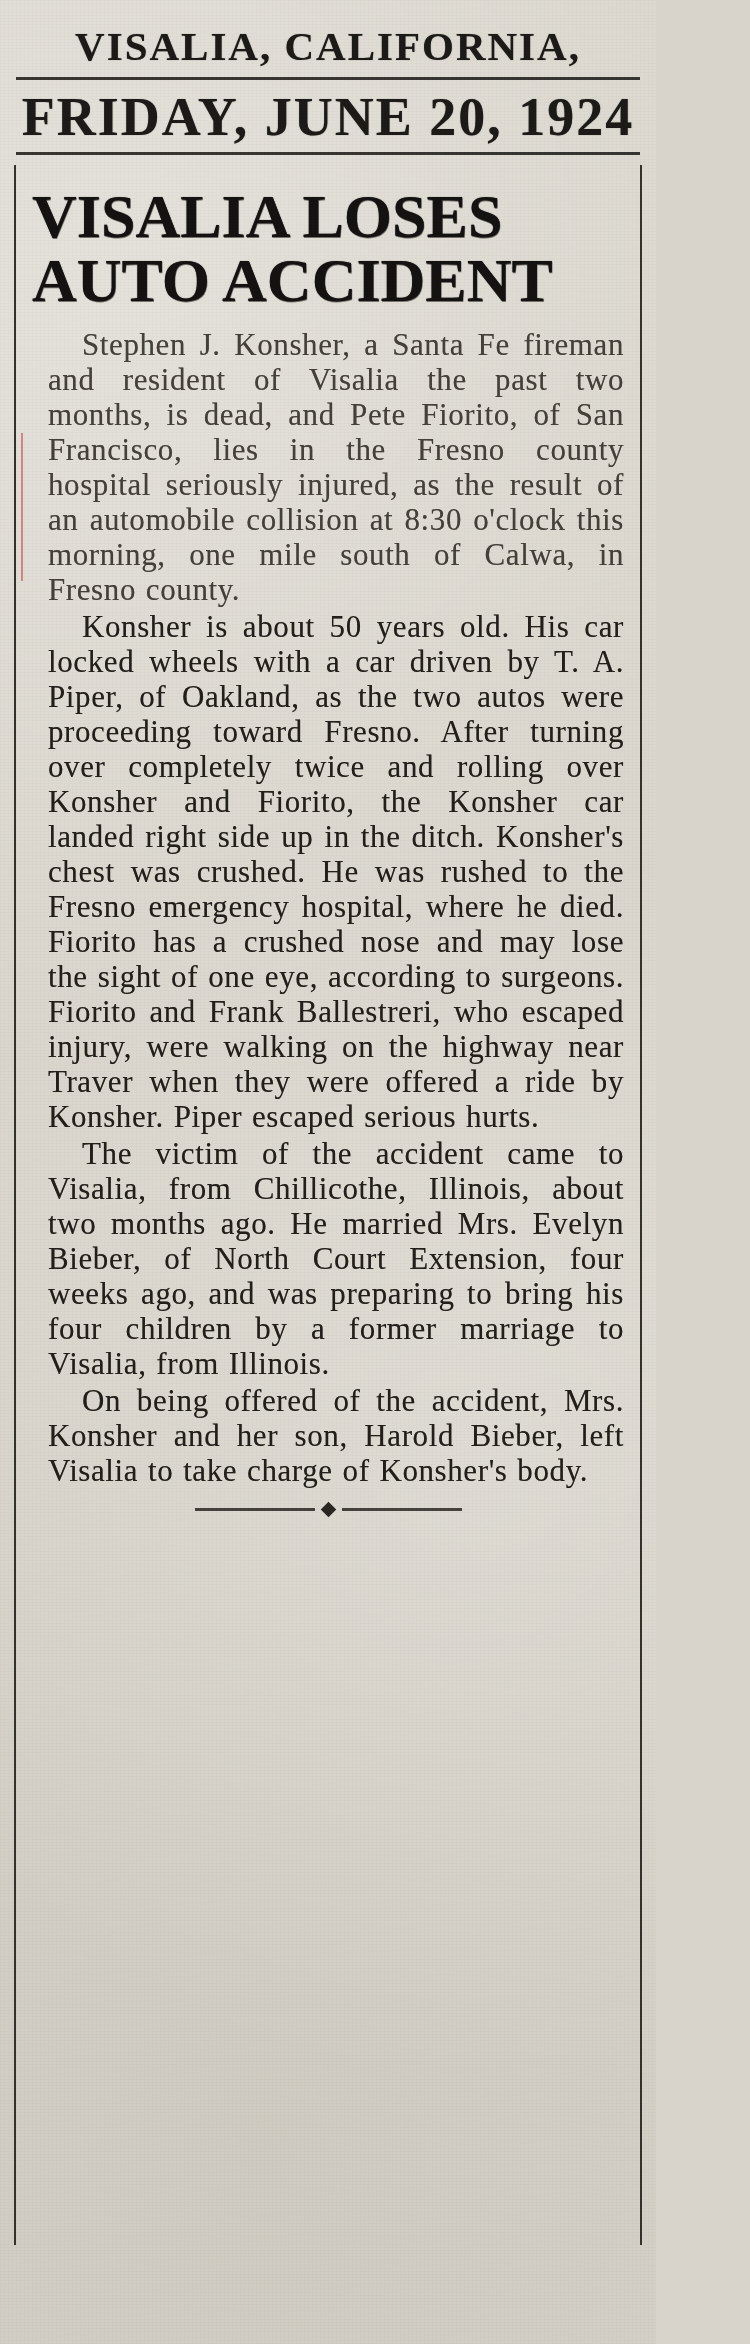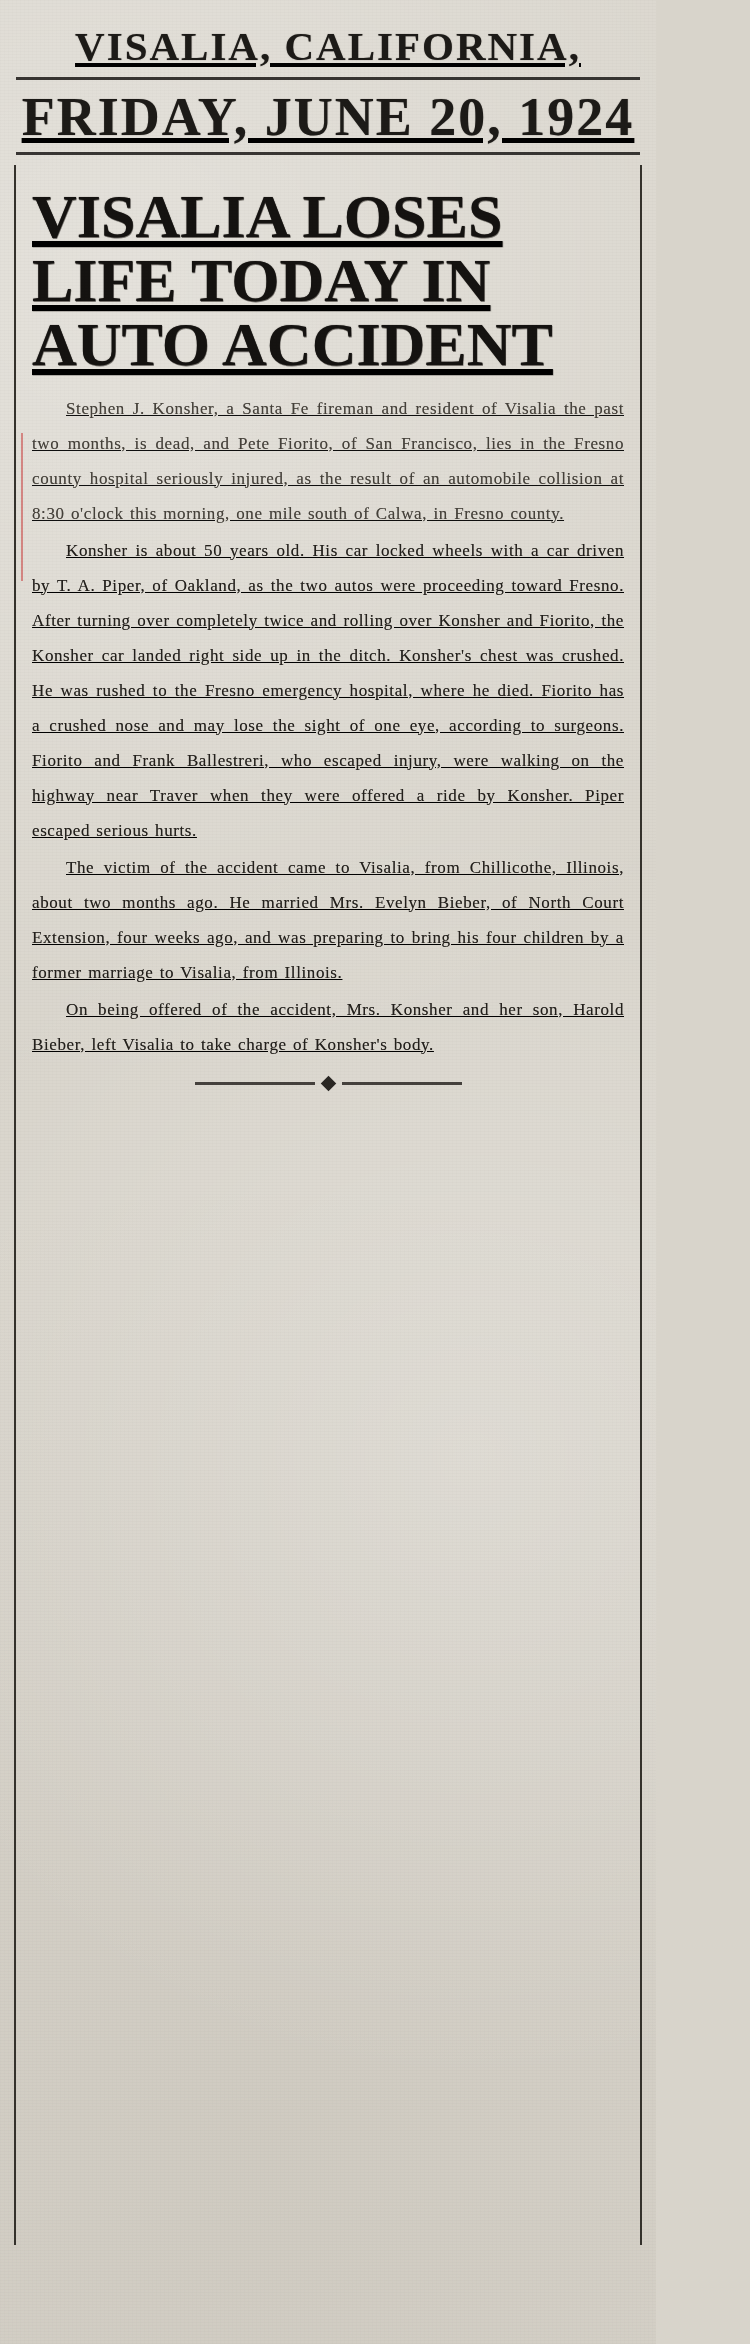--- a/index.html
+++ b/index.html
@@ -17,21 +17,20 @@
     width: 656px;
     min-height: 2344px;
     background: #d9d5cc;
     background-image:
       radial-gradient(circle at 18% 12%, rgba(255,255,255,0.30), rgba(255,255,255,0) 38%),
       radial-gradient(circle at 72% 62%, rgba(255,255,255,0.20), rgba(255,255,255,0) 42%),
       radial-gradient(circle at 40% 92%, rgba(120,110,95,0.10), rgba(0,0,0,0) 45%);
     overflow: hidden;
     box-sizing: border-box;
     padding: 0 14px;
-    text-decoration: underline;
   }
   
   .masthead {
     padding-top: 26px;
   }
   .masthead-line {
     font-family: "Liberation Serif", serif;
     font-weight: bold;
     color: #1d1b18;
     letter-spacing: 1.5px;
@@ -84,24 +83,24 @@
     text-align: left;
     margin: 6px 0 14px 0;
     text-shadow: 0 0 1px rgba(30,26,22,0.7), 0.5px 0.5px 0 rgba(25,22,18,0.5);
   }
   .headline div {
     white-space: nowrap;
   }
   
   .article p {
     font-family: "Liberation Serif", serif;
-    font-size: 17px;
+    font-size: 31px;
     line-height: 35px;
     color: #23201c;
-    margin: 0 0 2px 0;
+    margin: 0 0 2px 16px;
     text-align: justify;
     text-indent: 34px;
     letter-spacing: 0.6px;
     word-spacing: 1.5px;
     text-shadow: 0 0 0.6px rgba(40,36,30,0.45);
   }
   .article p.faded {
     color: #3a362f;
     opacity: 0.93;
   }
@@ -146,21 +145,20 @@
     <div class="rule"></div>
     <div class="masthead-line masthead-line-2">FRIDAY, JUNE 20, 1924</div>
     <div class="rule"></div>
   </div>
 
   <div class="column">
     <div class="redline"></div>
 
     <div class="headline">
       <div>VISALIA LOSES</div>
-      <div>LIFE TODAY IN</div>
       <div>AUTO ACCIDENT</div>
     </div>
 
     <div class="article">
       <p class="faded">Stephen J. Konsher, a Santa Fe fireman and resident of Visalia the past two months, is dead, and Pete Fiorito, of San Francisco, lies in the Fresno county hospital seriously injured, as the result of an automobile collision at 8:30 o'clock this morning, one mile south of Calwa, in Fresno county.</p>
       <p>Konsher is about 50 years old. His car locked wheels with a car driven by T. A. Piper, of Oakland, as the two autos were proceeding toward Fresno. After turning over completely twice and rolling over Konsher and Fiorito, the Konsher car landed right side up in the ditch. Konsher's chest was crushed. He was rushed to the Fresno emergency hospital, where he died. Fiorito has a crushed nose and may lose the sight of one eye, according to surgeons. Fiorito and Frank Ballestreri, who escaped injury, were walking on the highway near Traver when they were offered a ride by Konsher. Piper escaped serious hurts.</p>
       <p>The victim of the accident came to Visalia, from Chillicothe, Illinois, about two months ago. He married Mrs. Evelyn Bieber, of North Court Extension, four weeks ago, and was preparing to bring his four children by a former marriage to Visalia, from Illinois.</p>
       <p>On being offered of the accident, Mrs. Konsher and her son, Harold Bieber, left Visalia to take charge of Konsher's body.</p>
     </div>
 

